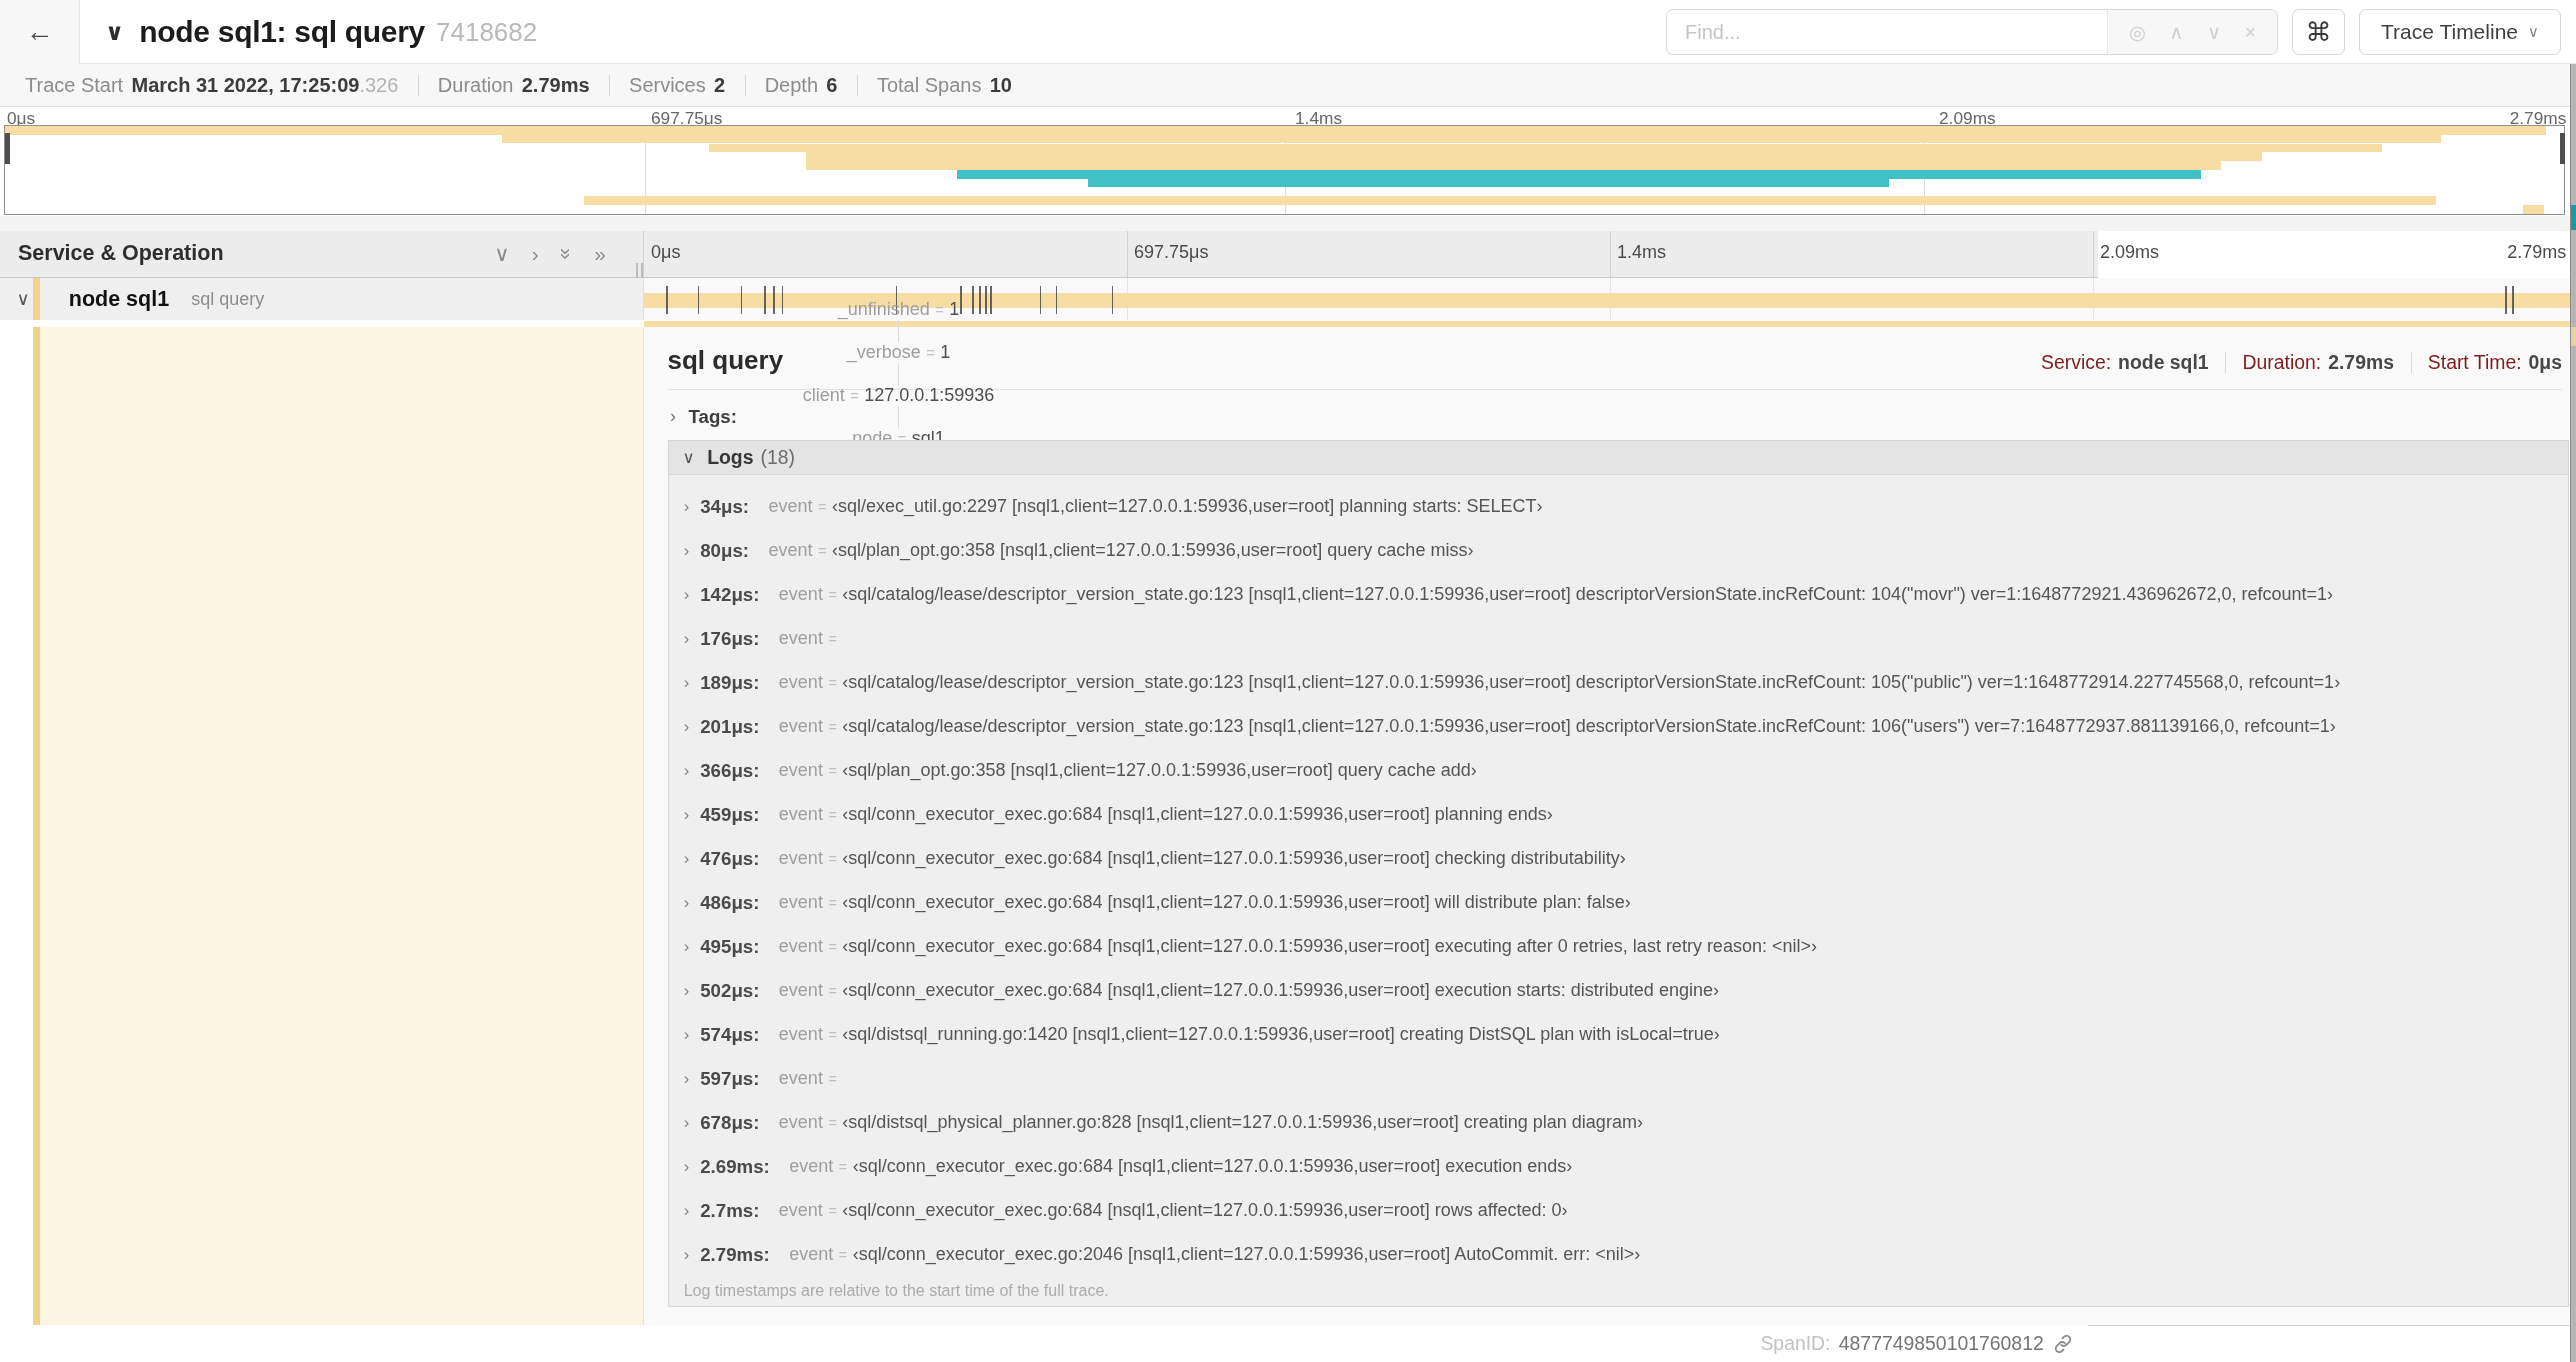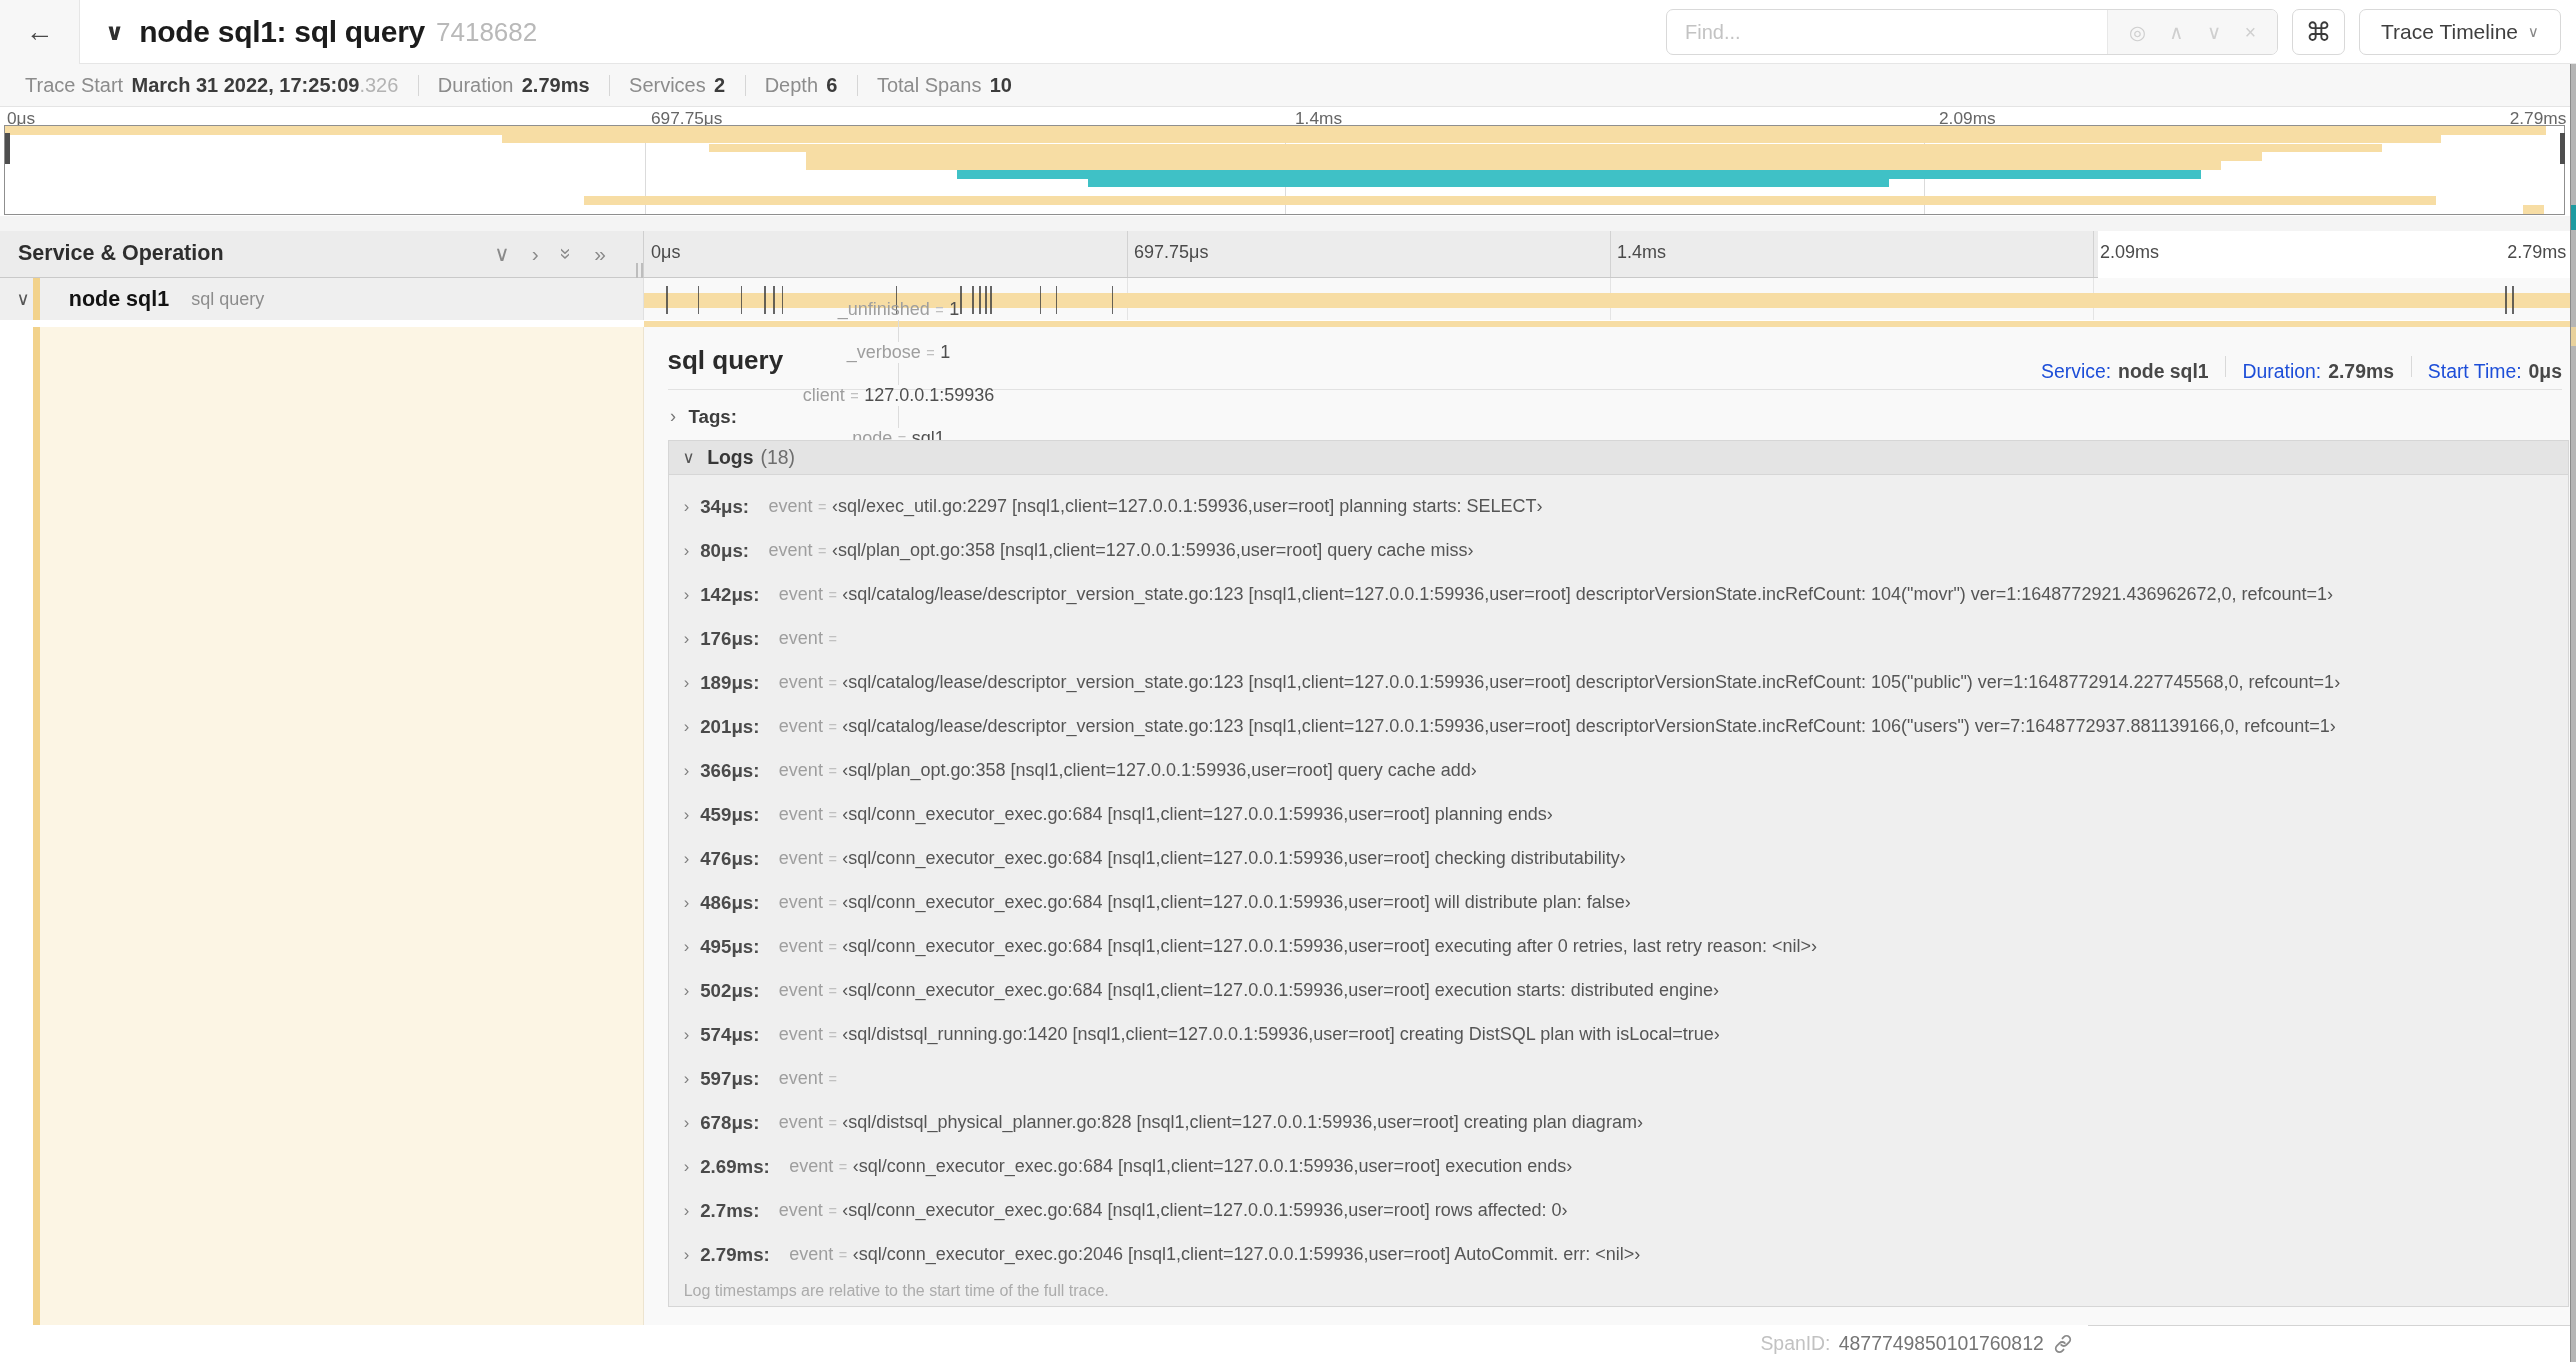--- a/index.html
+++ b/index.html
@@ -74,21 +74,21 @@
   .cream-strip { position:absolute; left:644px; top:321px; width:1932px; height:6.2px; }
 
   
   .detail-left-gutter { position:absolute; left:0; top:327px; width:33px; height:999px; background:#fff; }
   .detail-left-strip { position:absolute; left:33px; top:327px; width:7px; height:999px; }
   .detail-left-panel { position:absolute; left:40px; top:327px; width:604px; height:999px; border-right:0.7px solid #EDE4CF; }
   .detail-card { position:absolute; left:644px; top:327px; width:1932px; height:999px; background:#F9F9F9; border-bottom:0.7px solid #D4D4D4; }
   .dc-titlerow { position:absolute; left:23.5px; right:14px; top:16.6px; height:39px; }
   .dc-title { position:absolute; left:0; top:1.4px; font-size:26px; font-weight:bold; color:#2B2B2B; }
   .dc-meta { position:absolute; right:0; top:7px; display:flex; align-items:baseline; }
-  .dc-meta .lab { font-size:19.4px; color:#1d4ed8;margin-top:9px; }
+  .dc-meta .lab { font-size:19.4px; color:#7f1d1d; }
   .dc-meta .val { font-size:19.4px; color:#484848; font-weight:bold; margin-left:7px; }
   .dc-meta .sep { width:0.7px; height:21px; background:#D9D9D9; margin:0 16.6px; align-self:center; }
   .dc-divider { position:absolute; left:23.5px; right:14px; top:62px; height:0.7px; background:#E2E2E2; }
   .tags-row { position:absolute; left:26px; right:14px; top:72px; height:35px; display:flex; align-items:center; cursor:pointer; }
   .tags-chev { font-size:18px; color:#777; margin-right:12.5px; }
   .tags-label { font-size:18.7px; font-weight:bold; color:#3D3D3D; }
   .tag-item { display:flex; align-items:baseline; margin-left:0; }
   .tag-key { font-size:18px; color:#9E9E9E; }
   .tag-eq { font-size:14.5px; color:#C0C0C0; margin:0 5.5px; }
   .tag-val { font-size:18px; color:#4F4F4F; }

